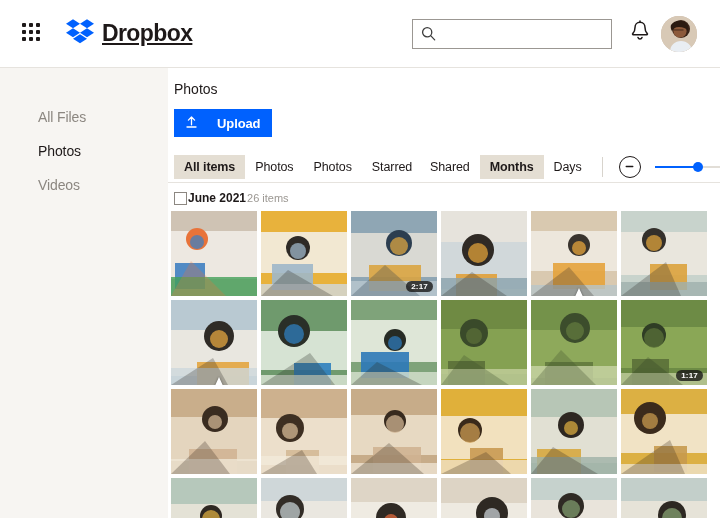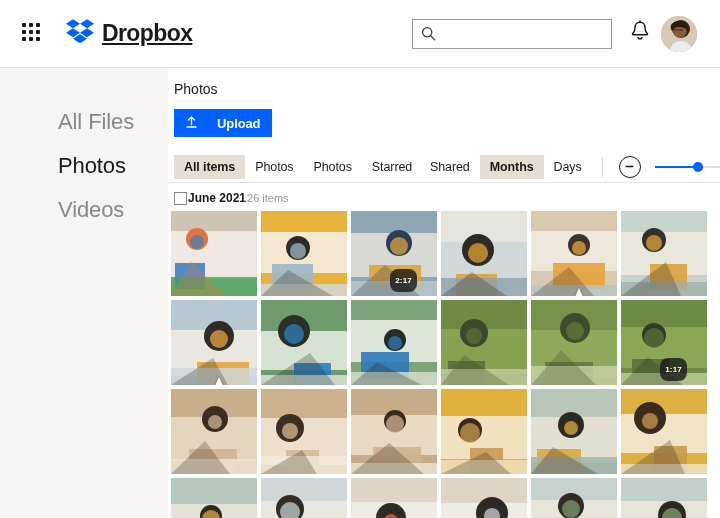--- a/index.html
+++ b/index.html
@@ -72,26 +72,25 @@
   
   .shell { display: flex; height: 450px; }
 
   .sidebar {
     width: 168px;
     background: #f7f5f2;
     padding-top: 32px;
     flex: 0 0 168px;
   }
   .nav-item {
-    font-size: 22px;
+    font-size: 14px;
     color: #8c8781;
     padding: 9px 0 9px 38px;
     cursor: pointer;
     letter-spacing: -0.1px;
-    margin-left: 20px;
   }
   .nav-item.active { color: #1e1919; }
 
   .main {
     flex: 1;
     background: #ffffff;
     position: relative;
     overflow: hidden;
   }
 
@@ -203,27 +202,27 @@
     width: 86px;
     height: 85px;
     overflow: hidden;
     cursor: pointer;
     background: #d9d4cc;
   }
   .tile svg { display: block; width: 86px; height: 85px; }
 
   .badge-dur {
     position: absolute;
-    right: 20px; bottom: 4px;
+    right: 4px; bottom: 4px;
     background: rgba(20,20,20,0.78);
     color: #fff;
     font-size: 8px;
     font-weight: bold;
     border-radius: 8px;
-    padding: 7px 5px;
+    padding: 1px 5px;
     letter-spacing: 0.2px;
   }
   .badge-star {
     position: absolute;
     left: 5px; bottom: 4px;
     width: 11px; height: 11px;
     color: #fff;
     filter: drop-shadow(0 0 1px rgba(0,0,0,.45));
   }
 </style>

